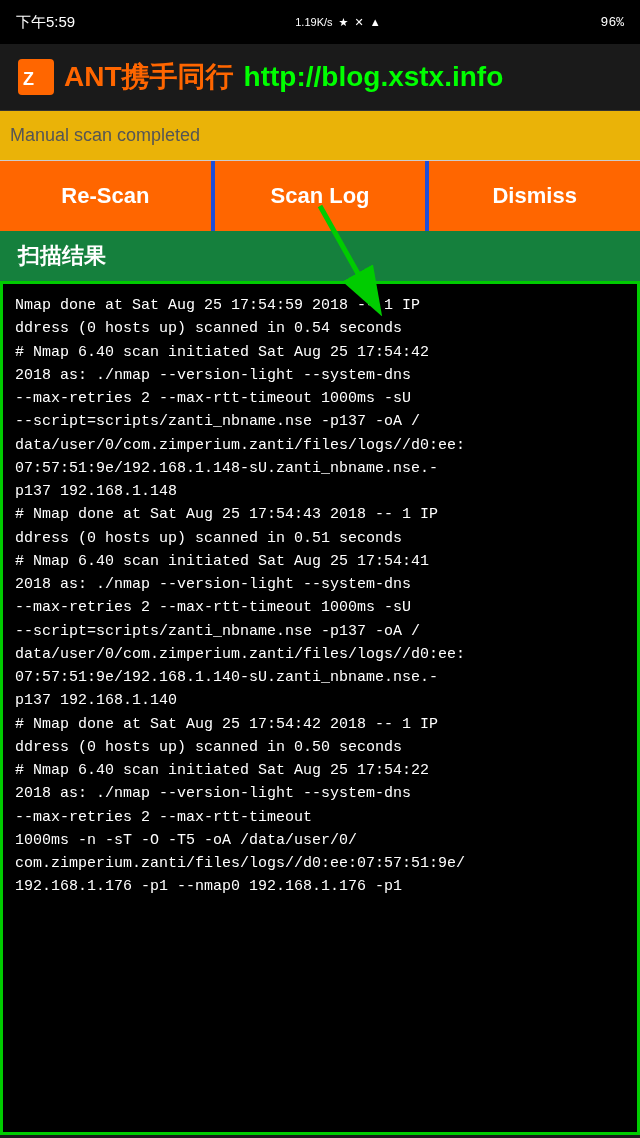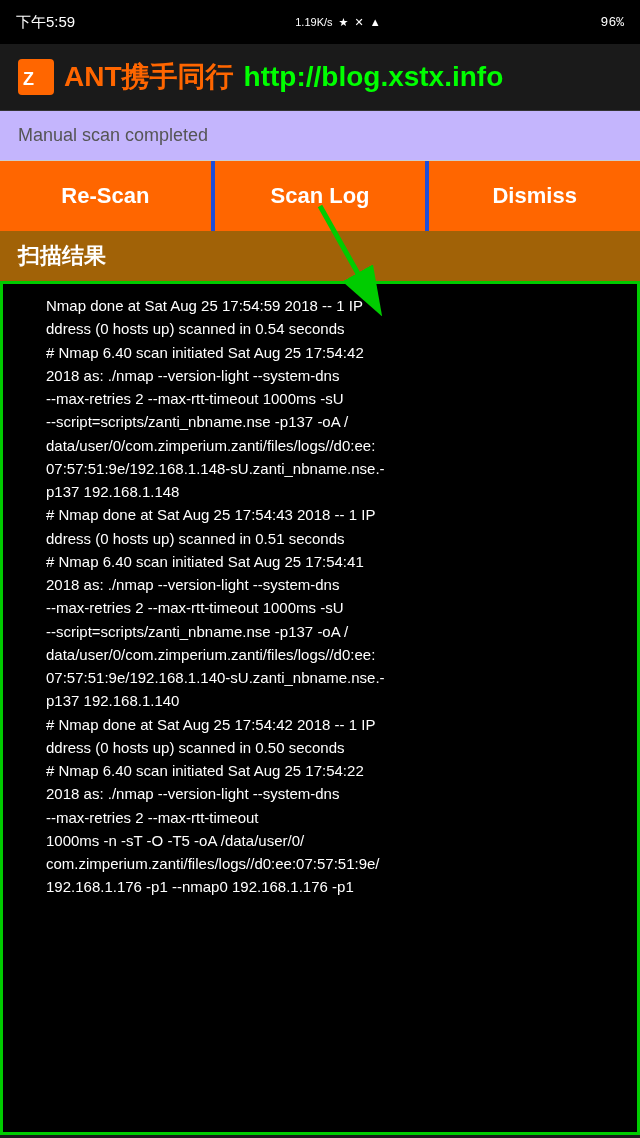--- a/index.html
+++ b/index.html
@@ -47,22 +47,22 @@
       color: #ff6600;
     }
     .app-url {
       font-size: 28px;
       font-weight: bold;
       color: #00ff00;
     }
 
     
     .scan-status {
-      background: #c4b5fd;
-      padding: 14px 18px;
+      background: #eab308;
+      padding: 14px 10px;
       font-size: 18px;
       color: #555;
       border-bottom: 1px solid #ccc;
     }
 
     
     .action-buttons {
       display: flex;
       height: 70px;
     }
@@ -76,45 +76,44 @@
       cursor: pointer;
       display: flex;
       align-items: center;
       justify-content: center;
       border-right: 4px solid #1d4ed8;
     }
     .action-btn:last-child { border-right: none; }
 
     
     .section-title {
-      background: #a16207;
+      background: #15803d;
       color: #fff;
       font-size: 22px;
       font-weight: bold;
       padding: 10px 18px;
     }
 
     
     .log-container {
       background: #000;
       border: 3px solid #00cc00;
       margin: 0;
       padding: 10px 12px;
       flex: 1;
       overflow: hidden;
       height: calc(1138px - 44px - 72px - 50px - 70px - 48px);
     }
     .log-text {
       color: #fff;
       font-size: 15px;
-      font-family: Liberation Sans, sans-serif;
+      font-family: Liberation Mono, monospace;
       line-height: 1.55;
       white-space: pre-wrap;
       word-break: break-all;
-      margin-left: 31px;
     }
 
     
     .arrow-overlay {
       position: absolute;
       top: 196px;
       left: 290px;
       width: 120px;
       height: 120px;
       pointer-events: none;

